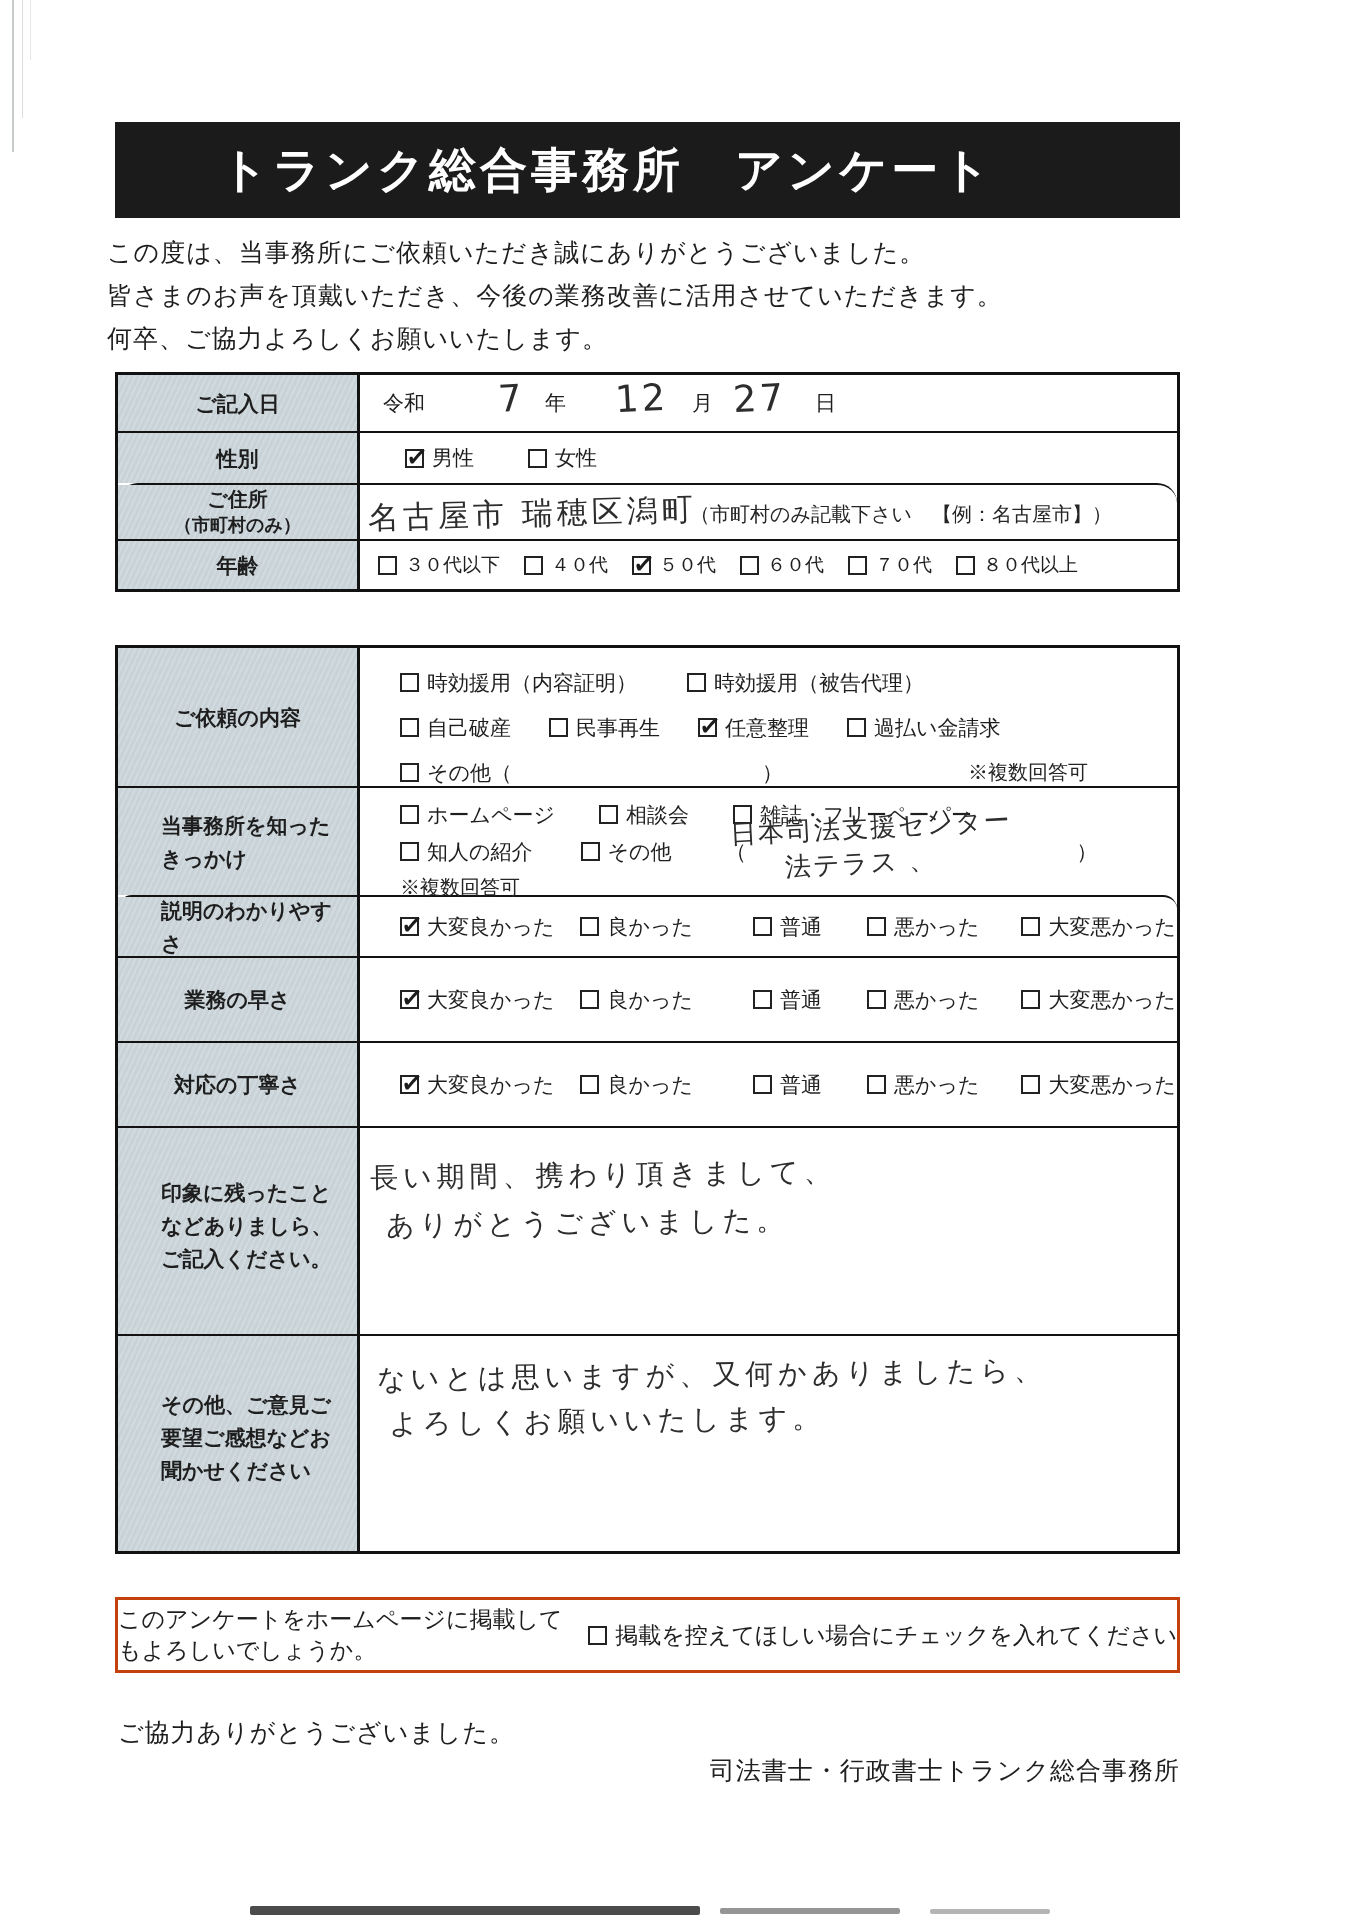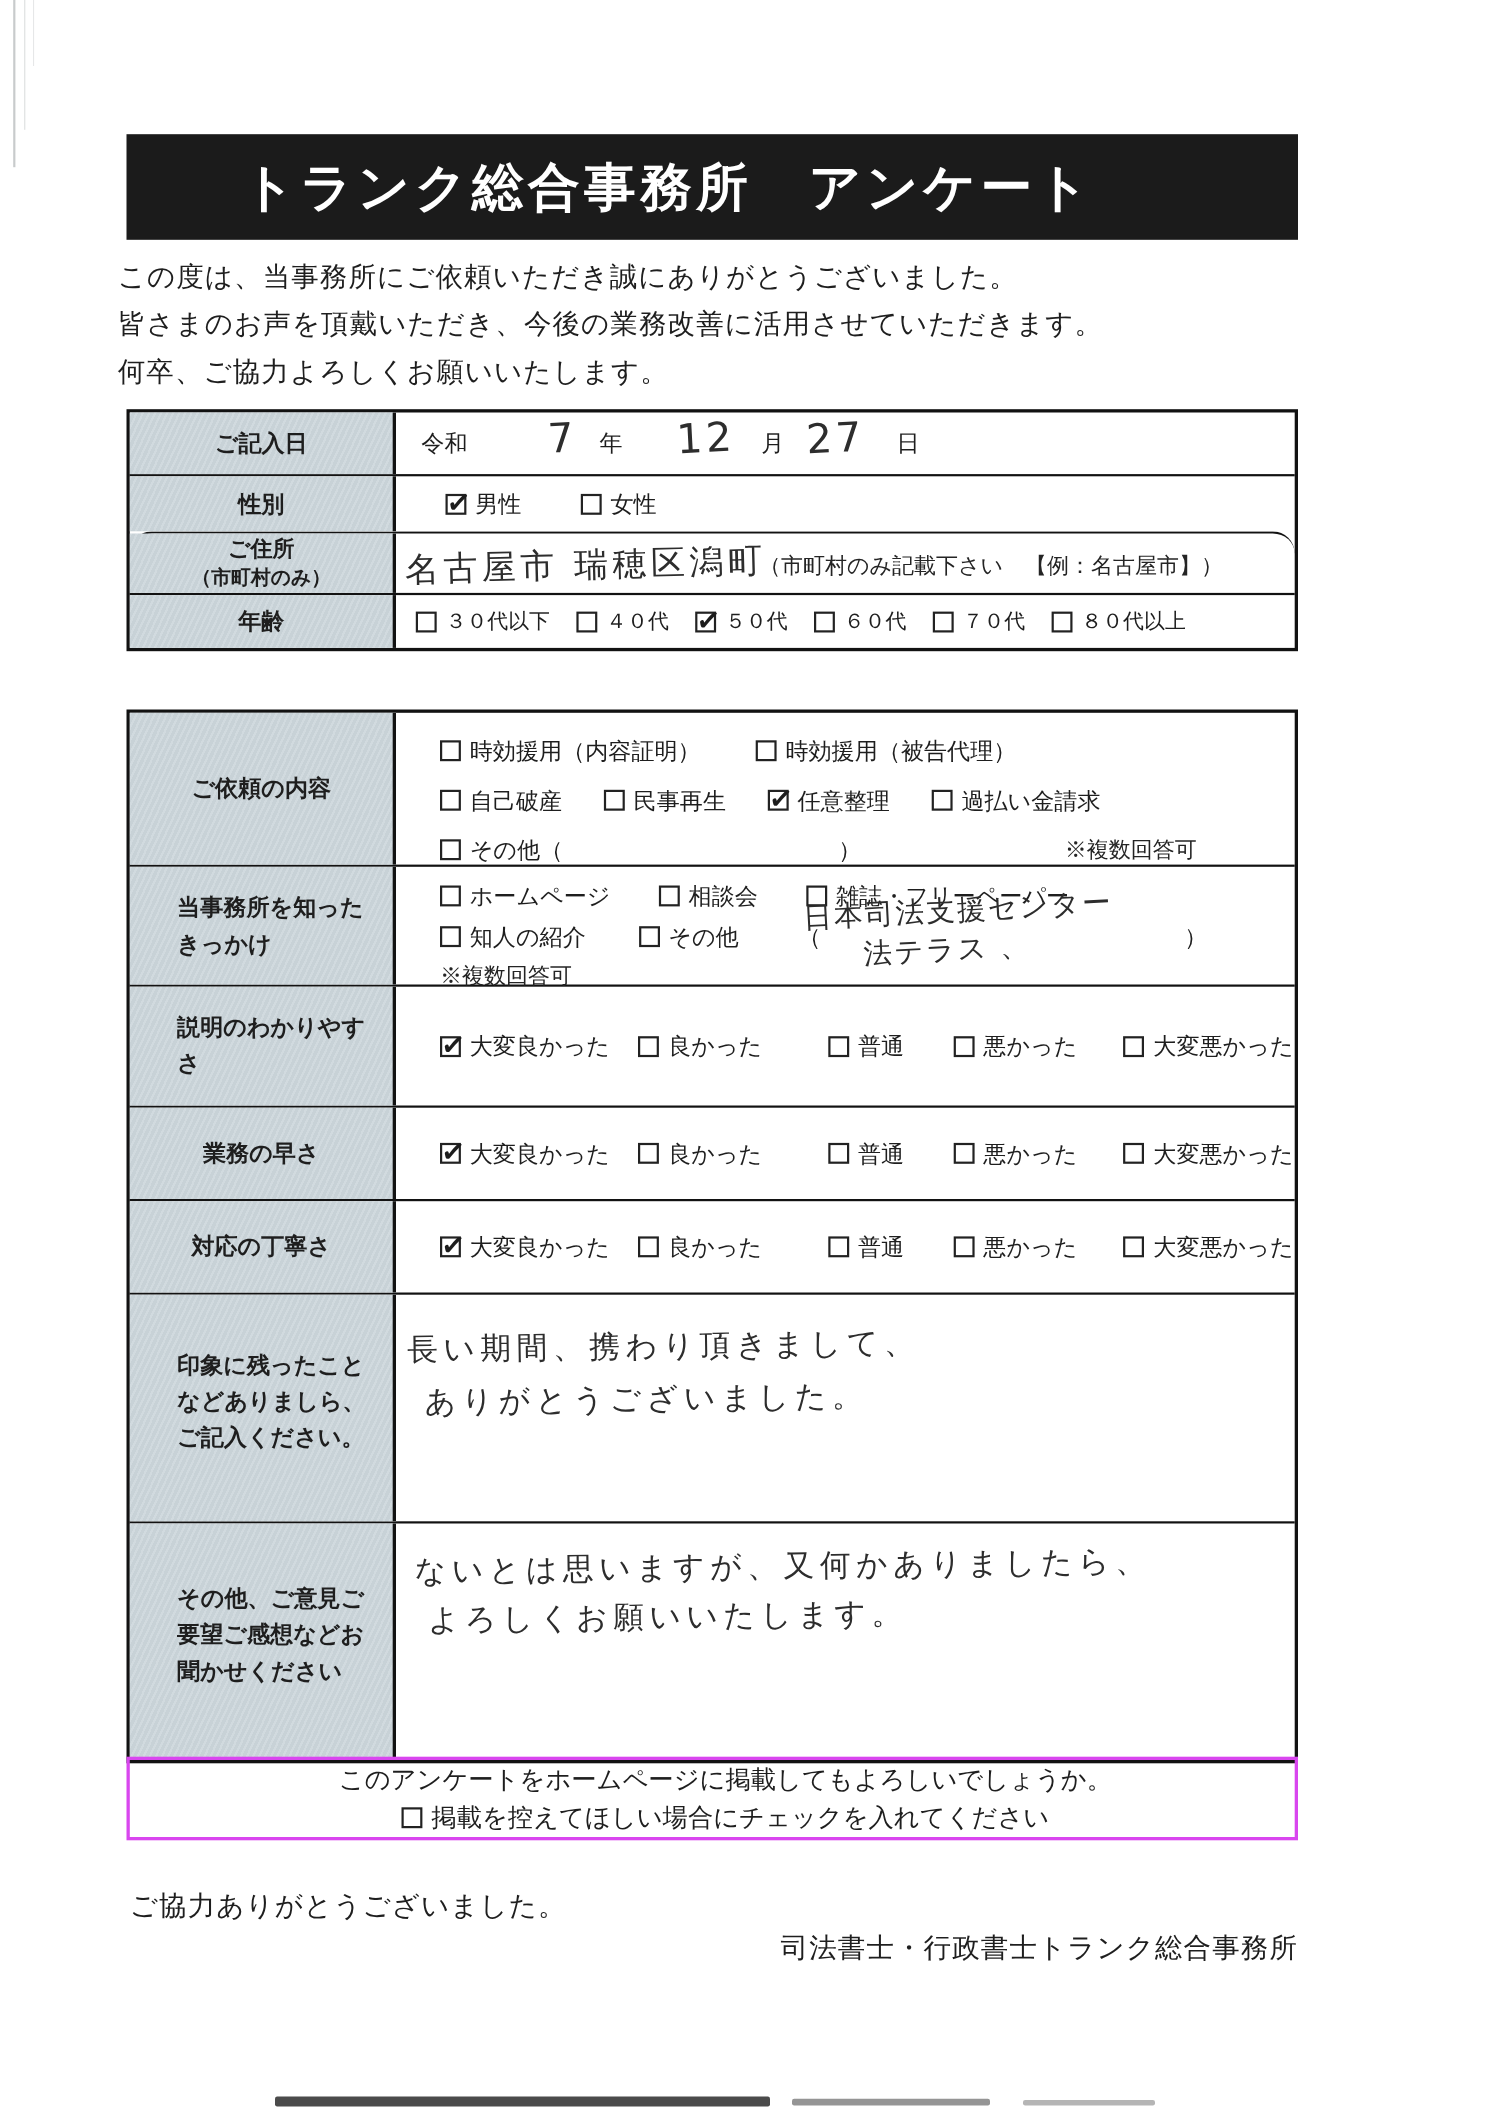--- a/index.html
+++ b/index.html
@@ -60,23 +60,23 @@
   
   .hw{font-family:"DejaVu Sans",sans-serif;color:#2d2d2d;white-space:nowrap;}
   .hw-num{font-size:37px;transform:rotate(-3deg);letter-spacing:3px;}
   .hw-addr{font-size:31px;transform:rotate(-1.5deg);letter-spacing:4px;}
   .hw-src{font-size:26px;transform:rotate(-3deg);letter-spacing:2px;}
   .hw-cmt{font-size:28px;transform:rotate(-0.8deg);letter-spacing:5px;}
   .abs{position:absolute;}
 
   
   .consent{position:absolute;left:115px;top:1597px;width:1065px;height:76px;
-           border:3px solid #d946ef;box-sizing:border-box;display:flex;
-           flex-direction:column;align-items:center;justify-content:center;
-           font-size:23px;gap:4px;padding-left:24px;}
+           border:3px solid #c2410c;box-sizing:border-box;display:flex;
+           flex-direction:row;align-items:center;justify-content:center;
+           font-size:23px;gap:4px;}
   .consent .l2{display:flex;align-items:center;}
 
   .footer-thanks{position:absolute;left:118px;top:1716px;font-size:25px;letter-spacing:1px;}
   .footer-office{position:absolute;left:115px;top:1754px;width:1065px;
                  text-align:right;font-size:25px;letter-spacing:1px;}
   .note-small{font-size:20px;color:#242424;}
 </style>
 </head>
 <body>
 
@@ -254,21 +254,21 @@
           </span>
         <span style="margin-left:6px;">（</span>
         <span style="margin-left:330px;">）</span>
       </div>
       <div class="line note-small" style="height:34px;">※複数回答可</div>
       <span class="abs hw hw-src" style="left:370px;top:22px;">日本司法支援センター</span>
       <span class="abs hw hw-src" style="left:425px;top:58px;">法テラス 、</span>
     </div>
   </div>
 
-  <div class="row" style="height:110px;">
+  <div class="row" style="height:61px;border-radius:14px;">
     <div class="lbl left">
       <span>説明のわかりやす</span>
       <span>さ</span>
     </div>
     <div class="cnt">
       <div class="cg g-rate">
           <span class="opt">
             <span class="cb">
               <span class="tick">✓</span>
             </span>

